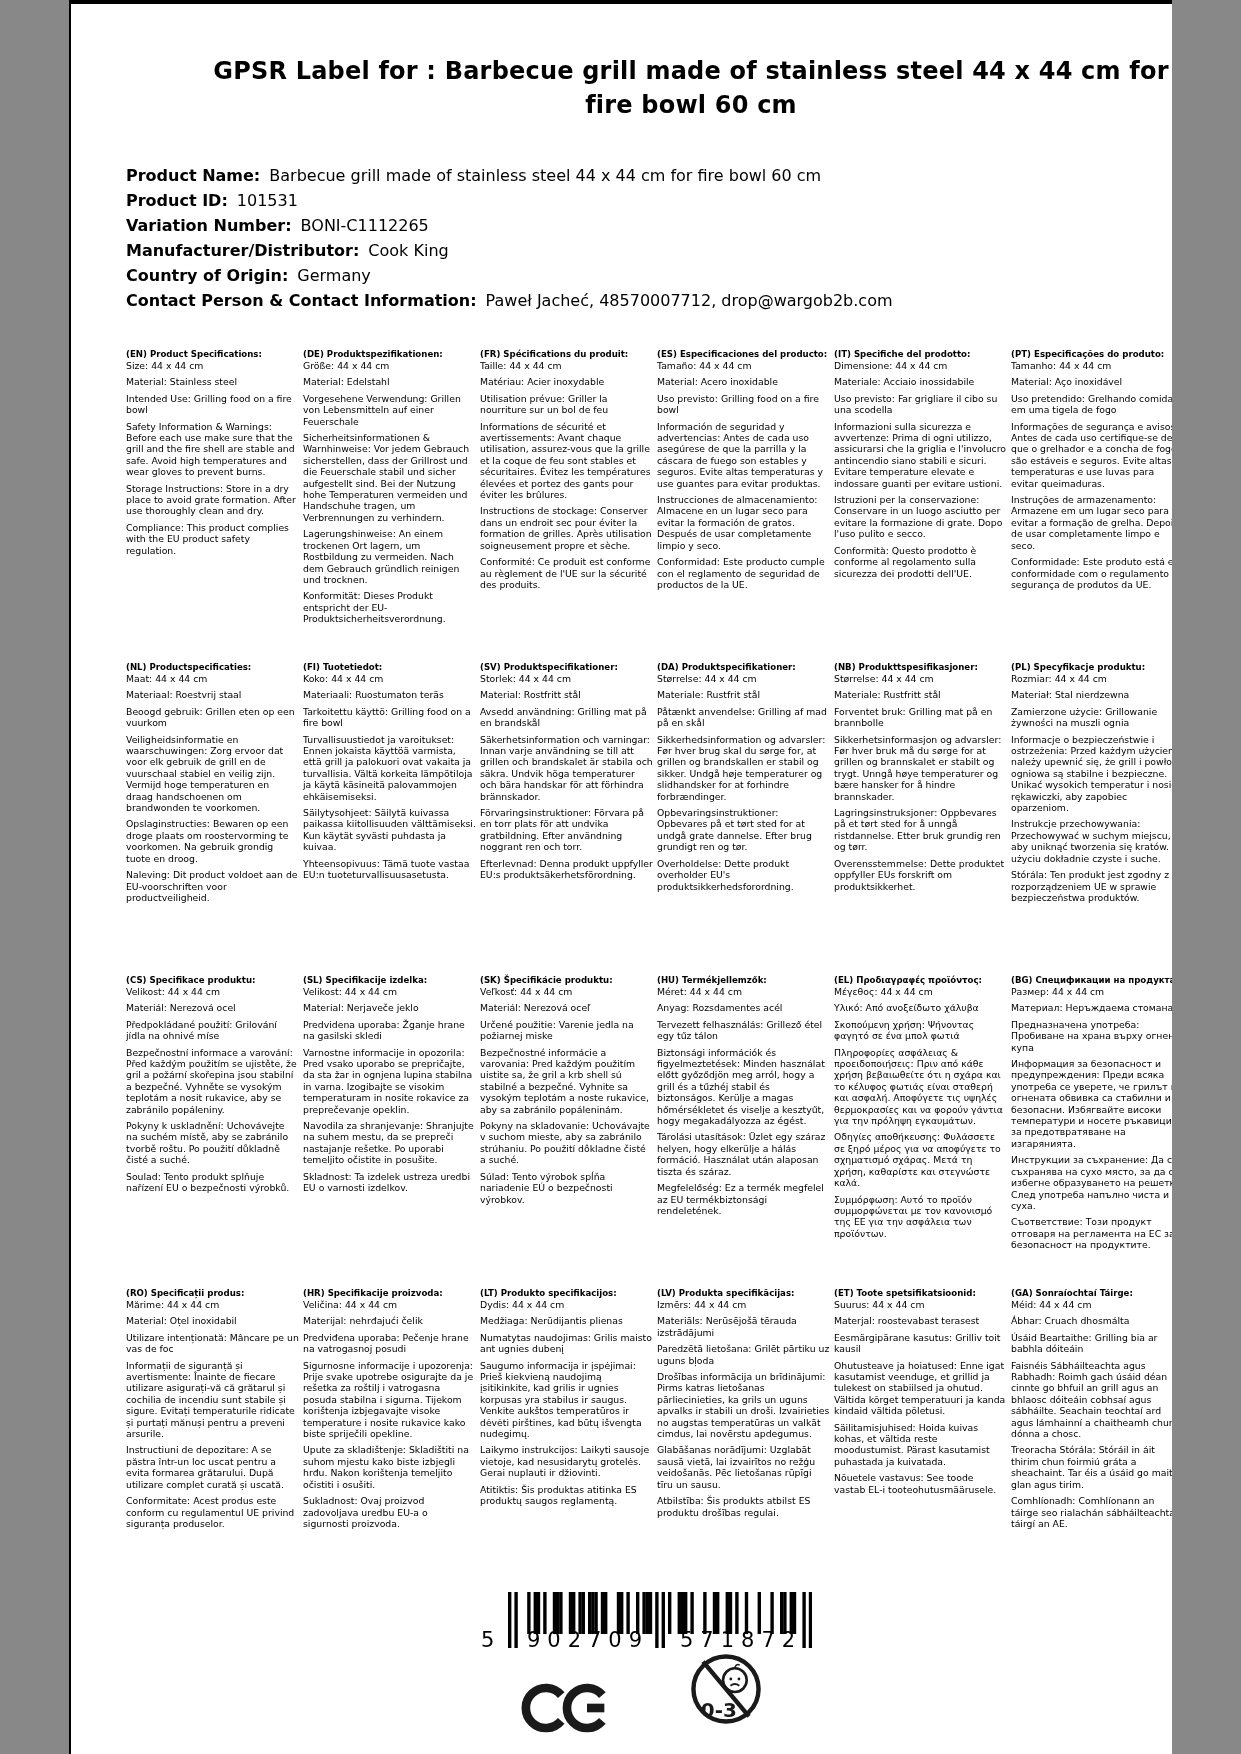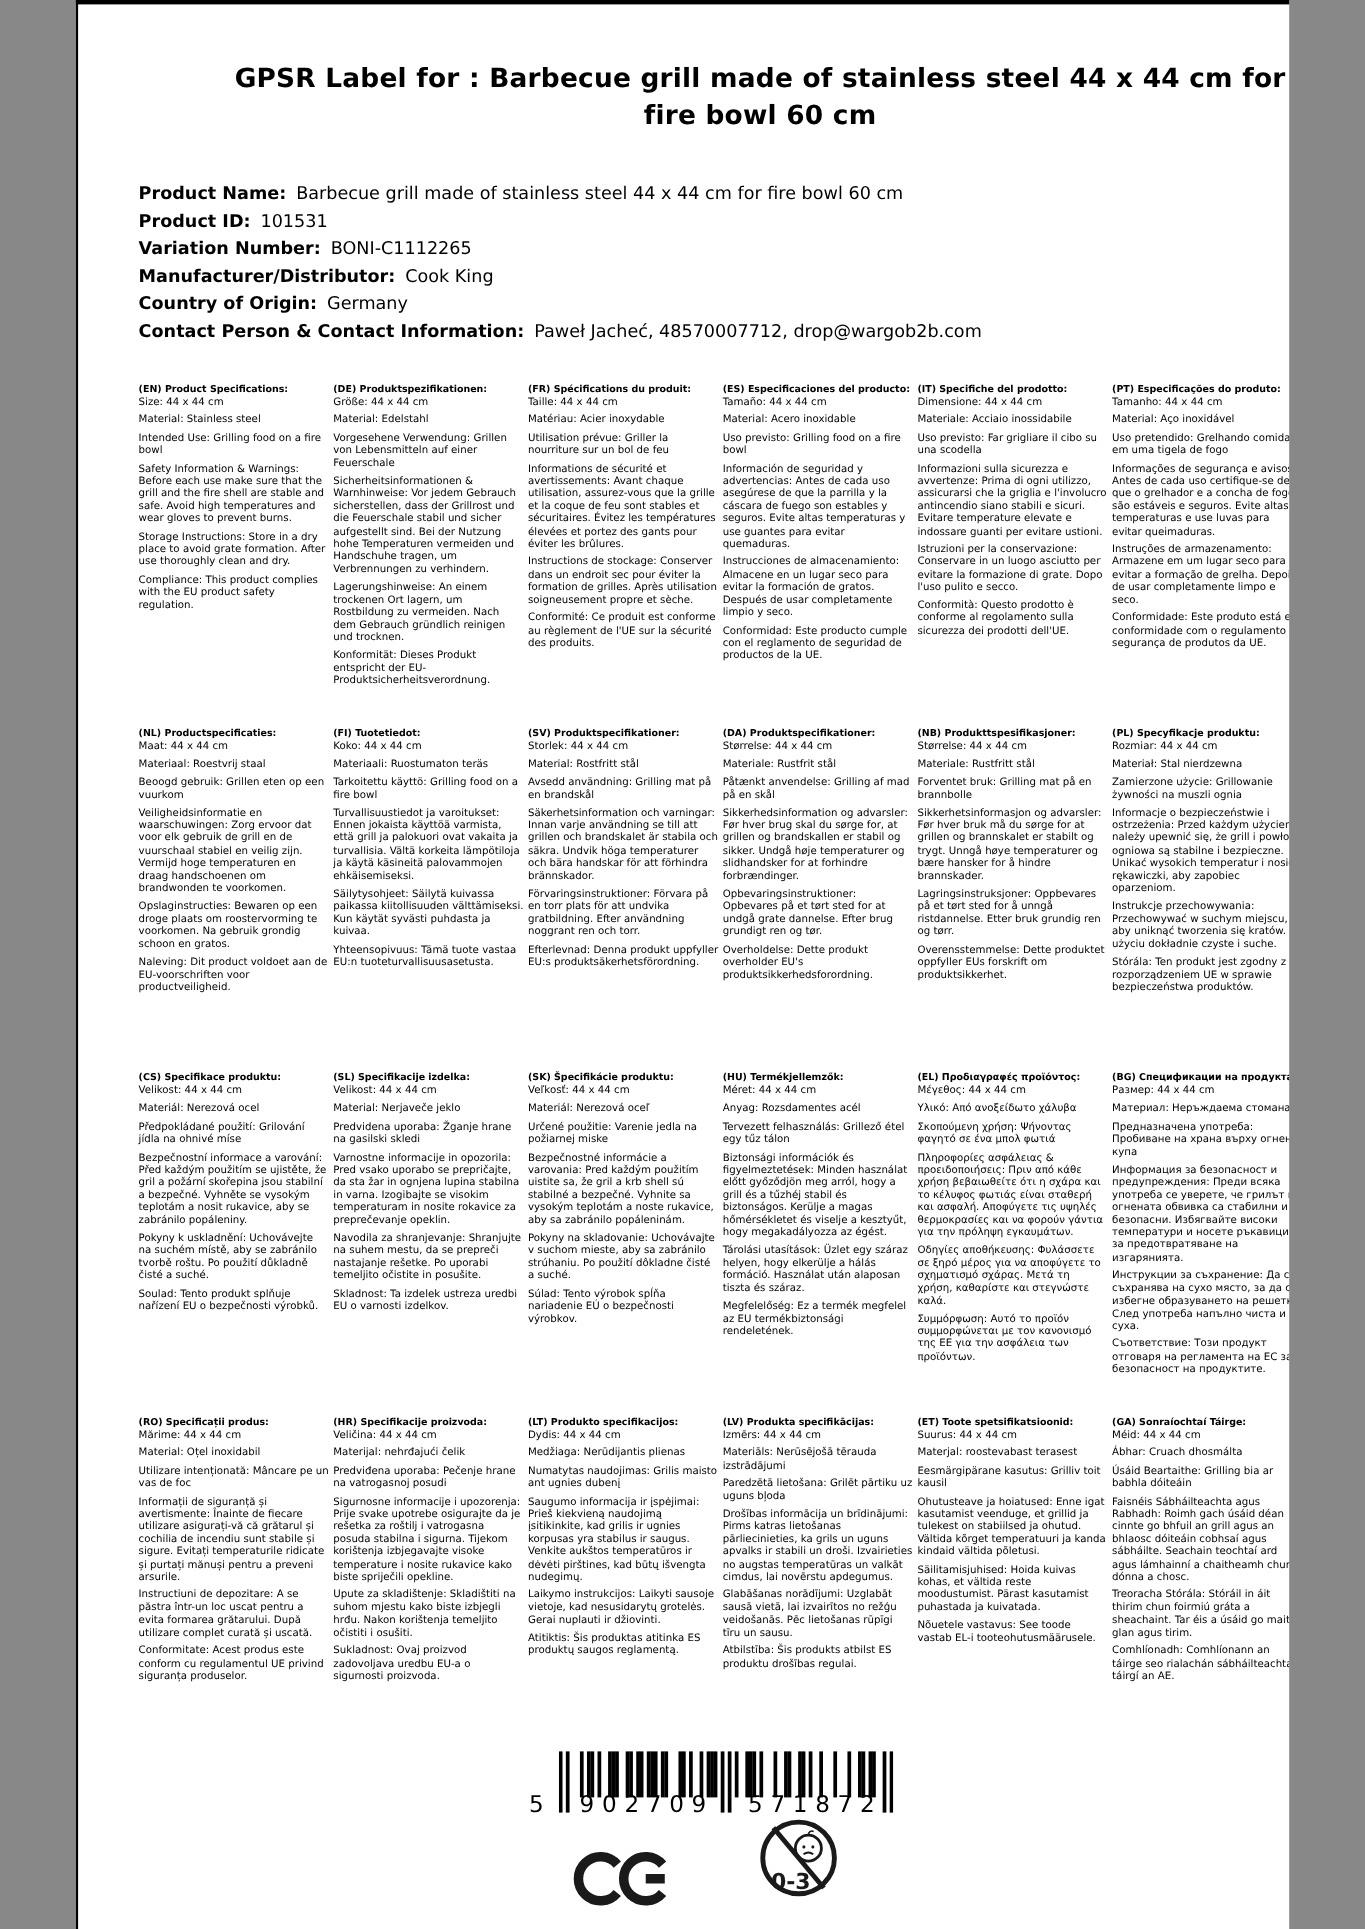--- a/index.html
+++ b/index.html
@@ -92,21 +92,21 @@
         <p class="lang-par">Utilisation prévue: Griller la nourriture sur un bol de feu</p>
         <p class="lang-par">Informations de sécurité et avertissements: Avant chaque utilisation, assurez-vous que la grille et la coque de feu sont stables et sécuritaires. Évitez les températures élevées et portez des gants pour éviter les brûlures.</p>
         <p class="lang-par">Instructions de stockage: Conserver dans un endroit sec pour éviter la formation de grilles. Après utilisation soigneusement propre et sèche.</p>
         <p class="lang-par">Conformité: Ce produit est conforme au règlement de l'UE sur la sécurité des produits.</p>
       </article>
       <article class="lang-block">
         <h3 class="lang-heading">(ES) Especificaciones del producto:</h3>
         <p class="lang-par first">Tamaño: 44 x 44 cm</p>
         <p class="lang-par">Material: Acero inoxidable</p>
         <p class="lang-par">Uso previsto: Grilling food on a fire bowl</p>
-        <p class="lang-par">Información de seguridad y advertencias: Antes de cada uso asegúrese de que la parrilla y la cáscara de fuego son estables y seguros. Evite altas temperaturas y use guantes para evitar quemaduras.</p>
+        <p class="lang-par">Información de seguridad y advertencias: Antes de cada uso asegúrese de que la parrilla y la cáscara de fuego son estables y seguros. Evite altas temperaturas y use guantes para evitar produktas.</p>
         <p class="lang-par">Instrucciones de almacenamiento: Almacene en un lugar seco para evitar la formación de gratos. Después de usar completamente limpio y seco.</p>
         <p class="lang-par">Conformidad: Este producto cumple con el reglamento de seguridad de productos de la UE.</p>
       </article>
       <article class="lang-block">
         <h3 class="lang-heading">(IT) Specifiche del prodotto:</h3>
         <p class="lang-par first">Dimensione: 44 x 44 cm</p>
         <p class="lang-par">Materiale: Acciaio inossidabile</p>
         <p class="lang-par">Uso previsto: Far grigliare il cibo su una scodella</p>
         <p class="lang-par">Informazioni sulla sicurezza e avvertenze: Prima di ogni utilizzo, assicurarsi che la griglia e l'involucro antincendio siano stabili e sicuri. Evitare temperature elevate e indossare guanti per evitare ustioni.</p>
         <p class="lang-par">Istruzioni per la conservazione: Conservare in un luogo asciutto per evitare la formazione di grate. Dopo l'uso pulito e secco.</p>
@@ -120,21 +120,21 @@
         <p class="lang-par">Informações de segurança e avisos: Antes de cada uso certifique-se de que o grelhador e a concha de fogo são estáveis e seguros. Evite altas temperaturas e use luvas para evitar queimaduras.</p>
         <p class="lang-par">Instruções de armazenamento: Armazene em um lugar seco para evitar a formação de grelha. Depois de usar completamente limpo e seco.</p>
         <p class="lang-par">Conformidade: Este produto está em conformidade com o regulamento de segurança de produtos da UE.</p>
       </article>
       <article class="lang-block">
         <h3 class="lang-heading">(NL) Productspecificaties:</h3>
         <p class="lang-par first">Maat: 44 x 44 cm</p>
         <p class="lang-par">Materiaal: Roestvrij staal</p>
         <p class="lang-par">Beoogd gebruik: Grillen eten op een vuurkom</p>
         <p class="lang-par">Veiligheidsinformatie en waarschuwingen: Zorg ervoor dat voor elk gebruik de grill en de vuurschaal stabiel en veilig zijn. Vermijd hoge temperaturen en draag handschoenen om brandwonden te voorkomen.</p>
-        <p class="lang-par">Opslaginstructies: Bewaren op een droge plaats om roostervorming te voorkomen. Na gebruik grondig schoon en gratos.</p>
+        <p class="lang-par">Opslaginstructies: Bewaren op een droge plaats om roostervorming te voorkomen. Na gebruik grondig tuote en droog.</p>
         <p class="lang-par">Naleving: Dit product voldoet aan de EU-voorschriften voor productveiligheid.</p>
       </article>
       <article class="lang-block">
         <h3 class="lang-heading">(FI) Tuotetiedot:</h3>
         <p class="lang-par first">Koko: 44 x 44 cm</p>
         <p class="lang-par">Materiaali: Ruostumaton teräs</p>
         <p class="lang-par">Tarkoitettu käyttö: Grilling food on a fire bowl</p>
         <p class="lang-par">Turvallisuustiedot ja varoitukset: Ennen jokaista käyttöä varmista, että grill ja palokuori ovat vakaita ja turvallisia. Vältä korkeita lämpötiloja ja käytä käsineitä palovammojen ehkäisemiseksi.</p>
         <p class="lang-par">Säilytysohjeet: Säilytä kuivassa paikassa kiitollisuuden välttämiseksi. Kun käytät syvästi puhdasta ja kuivaa.</p>
         <p class="lang-par">Yhteensopivuus: Tämä tuote vastaa EU:n tuoteturvallisuusasetusta.</p>

